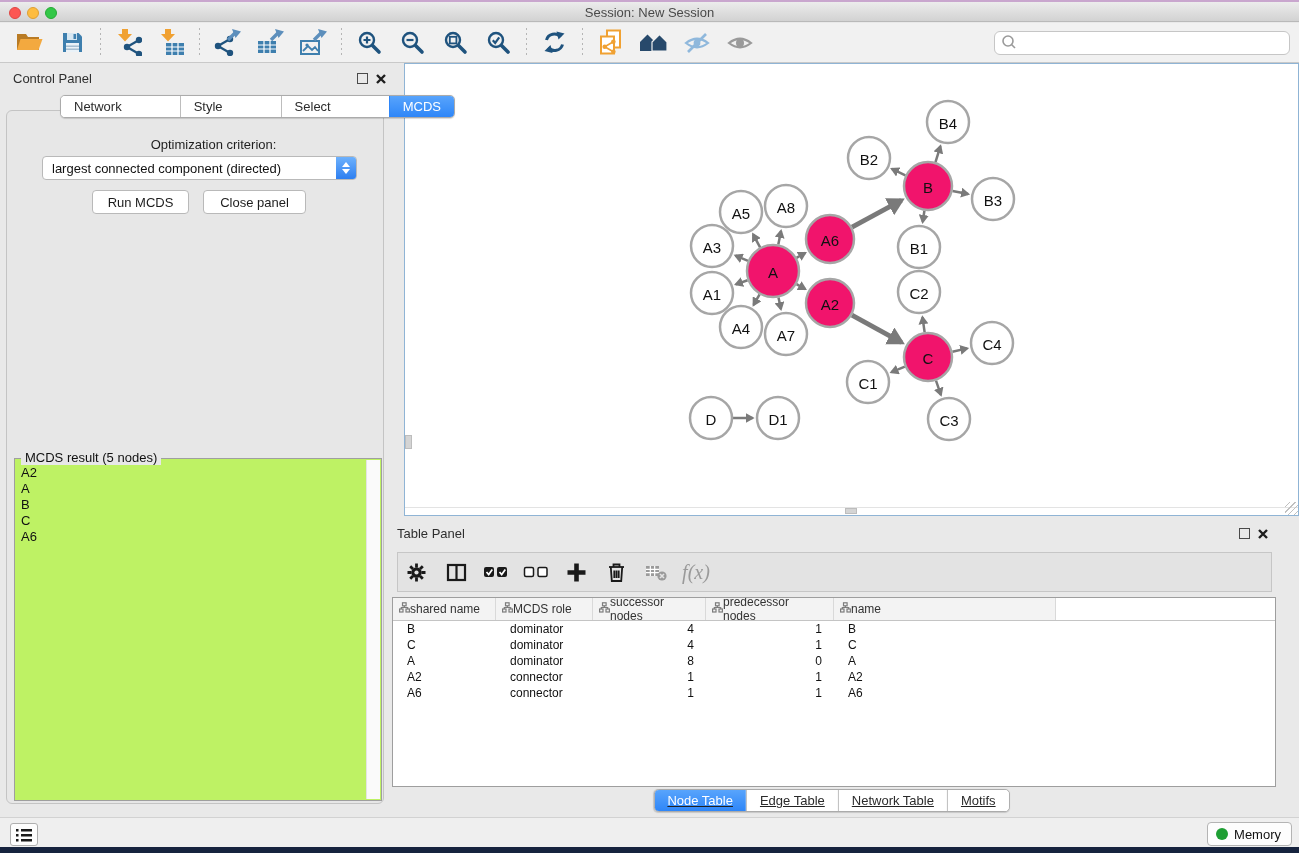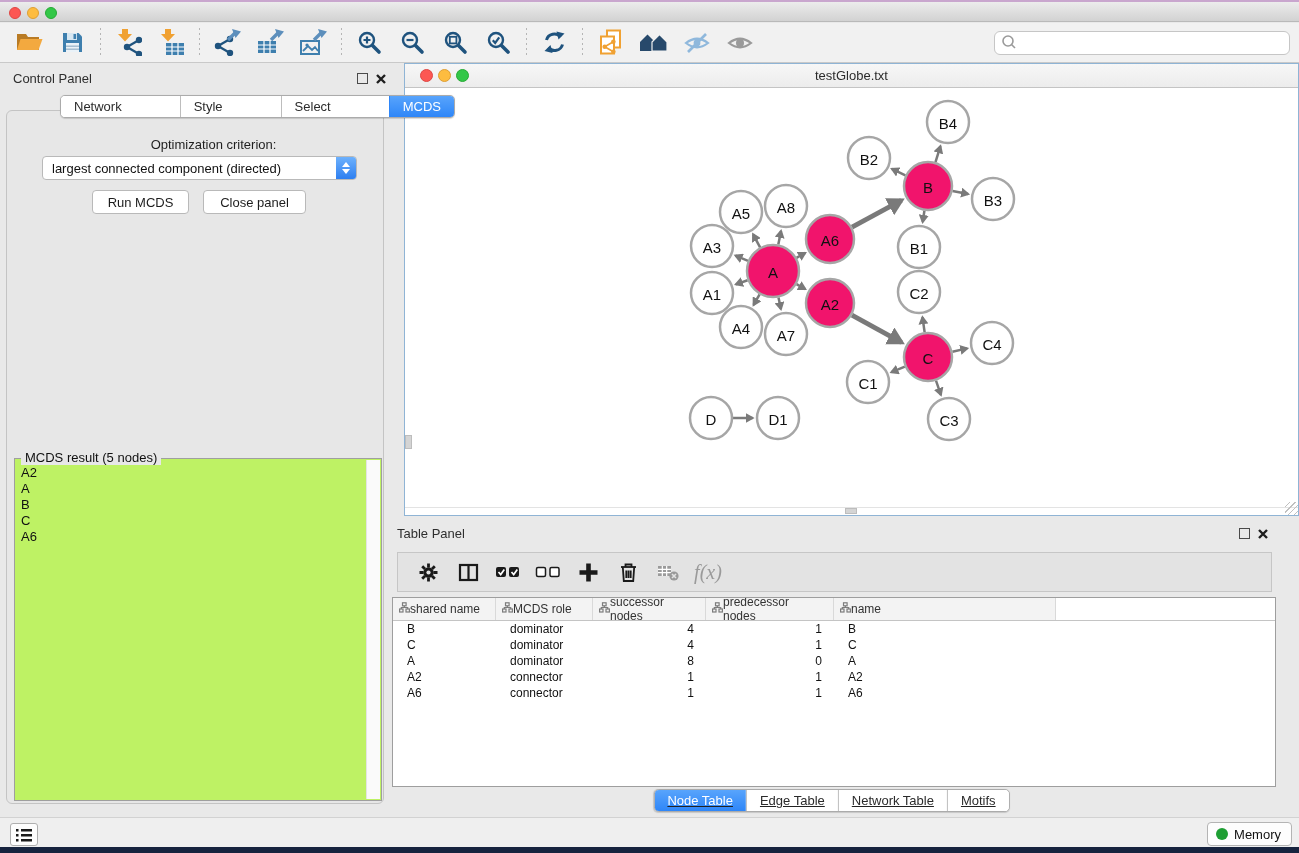--- a/index.html
+++ b/index.html
@@ -88,21 +88,21 @@
   #net-hbar { position:absolute; left:0; right:0; bottom:0; height:8px; border-top:1px solid #E3E3E3; }
   #net-hthumb { position:absolute; left:440px; bottom:1px; width:12px; height:6px;
     background:#D4D4D4; border:1px solid #BDBDBD; }
   #net-resize { position:absolute; right:0; bottom:0; width:13px; height:13px;
     background:repeating-linear-gradient(135deg, transparent 0 3px, #C0C0C0 3px 4px); }
 
   
   #table-panel { left:384px; top:521px; width:895px; height:295px; }
   #tp-toolbar { position:absolute; left:13px; top:31px; width:875px; height:40px;
     background:#E3E3E3; border:1px solid #C6C6C6; display:flex; align-items:center;
-    padding-left:12px; gap:4px; }
+    gap:4px; }
   .tp-btn { width:36px; height:32px; display:flex; align-items:center; justify-content:center; }
   #data-table { position:absolute; left:8px; top:76px; width:884px; height:190px;
     background:#fff; border:1px solid #9E9E9E; overflow:hidden; }
   #table-header { display:flex; height:23px; border-bottom:1px solid #C4C4C4; }
   .th { background:#F3F3F3; border-right:1px solid #D9D9D9; display:flex; align-items:center;
     font-size:12px; color:#333; }
   .th .lbl { flex:1; text-align:left; padding-right:10px; }
   .th .tree { margin-left:6px; }
   .tr { display:flex; height:16px; align-items:center; }
   .td { font-size:12px; color:#111; line-height:16px; white-space:nowrap; overflow:hidden; }
@@ -119,20 +119,21 @@
   #memory-dot { width:12px; height:12px; border-radius:50%; background:#1E9E33; }
   #bottom-strip { left:0; top:847px; width:1299px; height:6px; background:#16233E; }
 </style>
 </head>
 <body>
 
 <div id="titlebar" class="abs">
   <span class="tl red" style="left:9px;"></span>
   <span class="tl yellow" style="left:27px;"></span>
   <span class="tl green" style="left:45px;"></span>
+  <span class="title">Session: New Session</span>
 </div>
 
 <div id="toolbar" class="abs">
   <div id="toolbar-icons">
       <div class="tbtn">
         <svg width="27" height="23">
           <path d="M1 3 h9 l2 3 h11 v13 H1 z" fill="#B97B24"></path>
           <path d="M4.5 8 h22 l-4 11 H1 z" fill="#F3A93F"></path>
         </svg>
       </div>
@@ -318,26 +319,20 @@
         <div class="result-item">A</div>
         <div class="result-item">B</div>
         <div class="result-item">C</div>
         <div class="result-item">A6</div>
       </div>
     <div id="result-scroll"></div>
   </div>
 </div>
 
 <div id="network-window" class="abs">
-  <div id="net-titlebar">
-    <span class="tl red" style="left:15px;"></span>
-    <span class="tl yellow" style="left:33px;"></span>
-    <span class="tl green" style="left:51px;"></span>
-    <span class="title">testGlobe.txt</span>
-  </div>
   <svg id="graph-svg" width="893" height="427">
     <defs>
       <marker id="arw" viewBox="0 0 10 10" refX="7" refY="5" markerWidth="4" markerHeight="4" orient="auto">
         <path d="M0 0 L9 5 L0 10 z" fill="#7A7A7A"></path>
       </marker>
     </defs>
   <line x1="355.1" y1="159.3" x2="348.1" y2="146.3" stroke="#7A7A7A" stroke-width="2.5" marker-end="url(#arw)"></line>
       <line x1="373.3" y1="156.5" x2="376.0" y2="142.9" stroke="#7A7A7A" stroke-width="2.5" marker-end="url(#arw)"></line>
       <line x1="343.0" y1="172.8" x2="330.5" y2="167.6" stroke="#7A7A7A" stroke-width="2.5" marker-end="url(#arw)"></line>
       <line x1="342.6" y1="192.2" x2="330.9" y2="196.4" stroke="#7A7A7A" stroke-width="2.5" marker-end="url(#arw)"></line>

